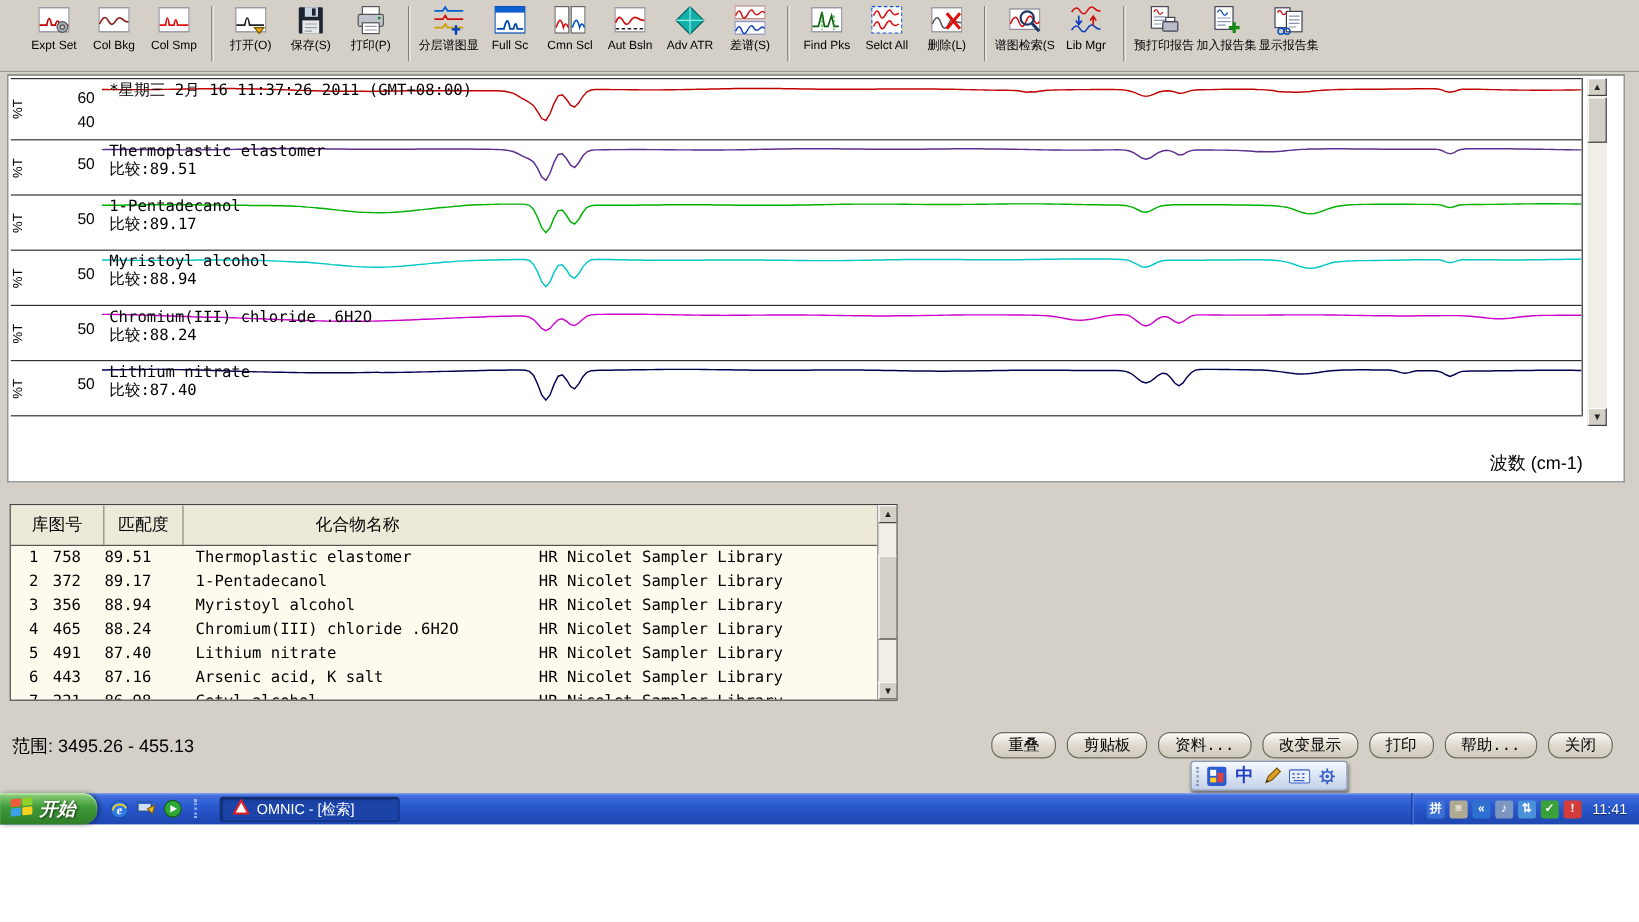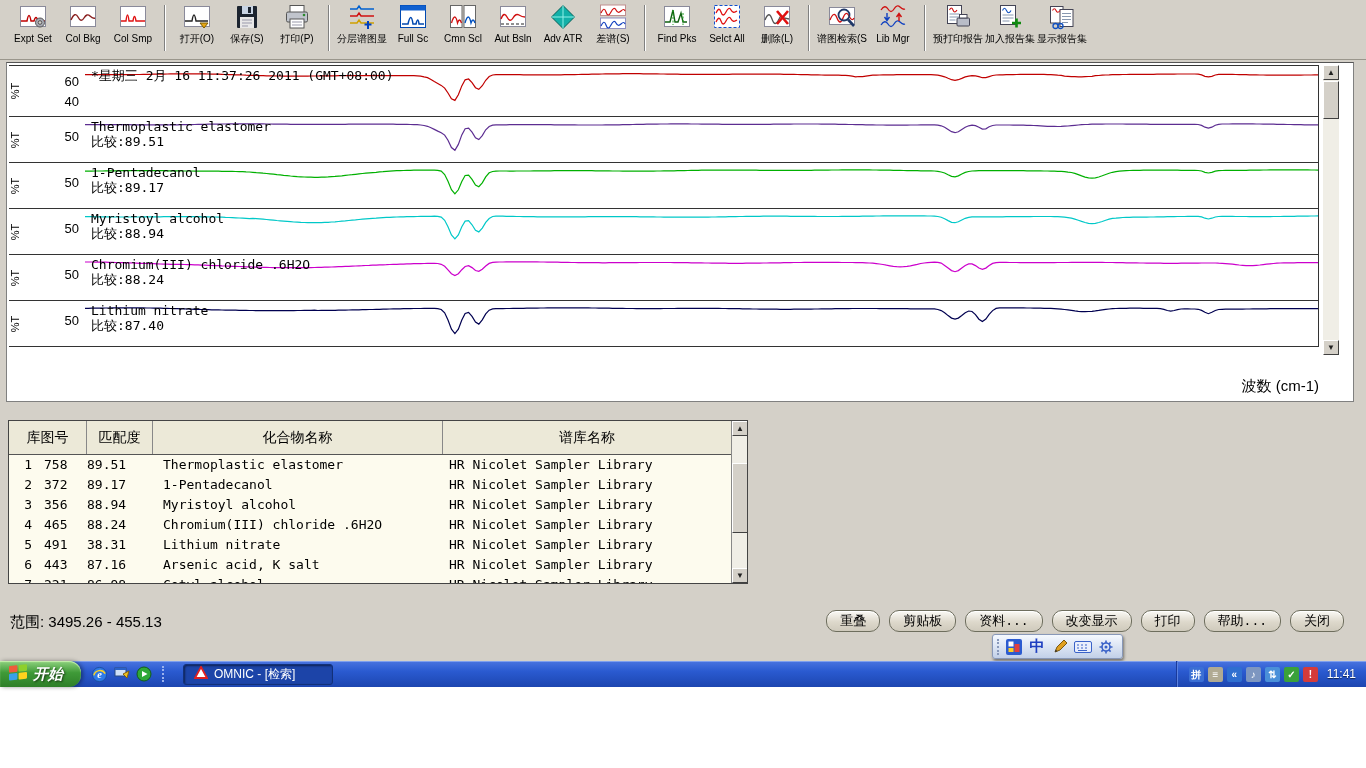--- a/index.html
+++ b/index.html
@@ -2,21 +2,21 @@
 <html><head>
 <meta charset="utf-8">
 <style>
   *{box-sizing:border-box;margin:0;padding:0}
   html,body{width:1366px;height:768px}
   body{font-family:"Liberation Sans",sans-serif;background:#fff;overflow:hidden}
   .screen{position:relative;width:1366px;height:768px;background:#fff;overflow:hidden}
   .app{position:absolute;left:0;top:0;width:1366px;height:661px;background:#d4d0c8}
 
   
-  .toolbar{position:absolute;left:0;top:0;right:0;height:60px;display:flex;align-items:flex-start;padding:2px 0 0 8px;background:#d4d0c8;border-bottom:1px solid #9a968c}
+  .toolbar{position:absolute;left:0;top:0;right:0;height:60px;display:flex;align-items:flex-start;padding:2px 0 0 20px;background:#d4d0c8;border-bottom:1px solid #9a968c}
   .tb-btn{display:flex;flex-direction:column;align-items:center;min-width:50px;padding:1px 1px;cursor:default}
   .tb-ico{height:28px;display:flex;align-items:center;justify-content:center}
   .tb-lbl{font-size:10px;line-height:11px;margin-top:2px;white-space:nowrap;color:#000}
   .tb-sep{width:2px;height:46px;margin:3px 6px 0 6px;border-left:1px solid #808080;border-right:1px solid #fff}
 
   
   .spectra-panel{position:absolute;left:6px;top:62px;width:1348px;height:340px;background:#fff;border:1px solid #808080;border-top-color:#555}
   .bands{position:absolute;left:2px;top:2px;right:34px;border-right:1px solid #333}
   .band{position:relative;display:flex;border-bottom:1px solid #333}
   .band.first{border-top:1px solid #333}
@@ -387,21 +387,20 @@
         <div class="scroll-btn sb-down">▼</div>
       </div>
     </div>
 
     <div class="results">
       <div class="tbl">
         <div class="thead">
           <div class="th">库图号</div>
           <div class="th">匹配度</div>
           <div class="th">化合物名称</div>
-          <div class="th">谱库名称</div>
         </div>
         <div id="tbody">
             <div class="trow">
               <span class="td-rank">1</span>
               <span class="td-id">758</span>
               <span class="td-match">89.51</span>
               <span class="td-name">Thermoplastic elastomer</span>
               <span class="td-lib">HR Nicolet Sampler Library</span>
             </div>
             <div class="trow">
@@ -421,21 +420,21 @@
             <div class="trow">
               <span class="td-rank">4</span>
               <span class="td-id">465</span>
               <span class="td-match">88.24</span>
               <span class="td-name">Chromium(III) chloride .6H2O</span>
               <span class="td-lib">HR Nicolet Sampler Library</span>
             </div>
             <div class="trow">
               <span class="td-rank">5</span>
               <span class="td-id">491</span>
-              <span class="td-match">38.31</span>
+              <span class="td-match">87.40</span>
               <span class="td-name">Lithium nitrate</span>
               <span class="td-lib">HR Nicolet Sampler Library</span>
             </div>
             <div class="trow">
               <span class="td-rank">6</span>
               <span class="td-id">443</span>
               <span class="td-match">87.16</span>
               <span class="td-name">Arsenic acid, K salt</span>
               <span class="td-lib">HR Nicolet Sampler Library</span>
             </div>

